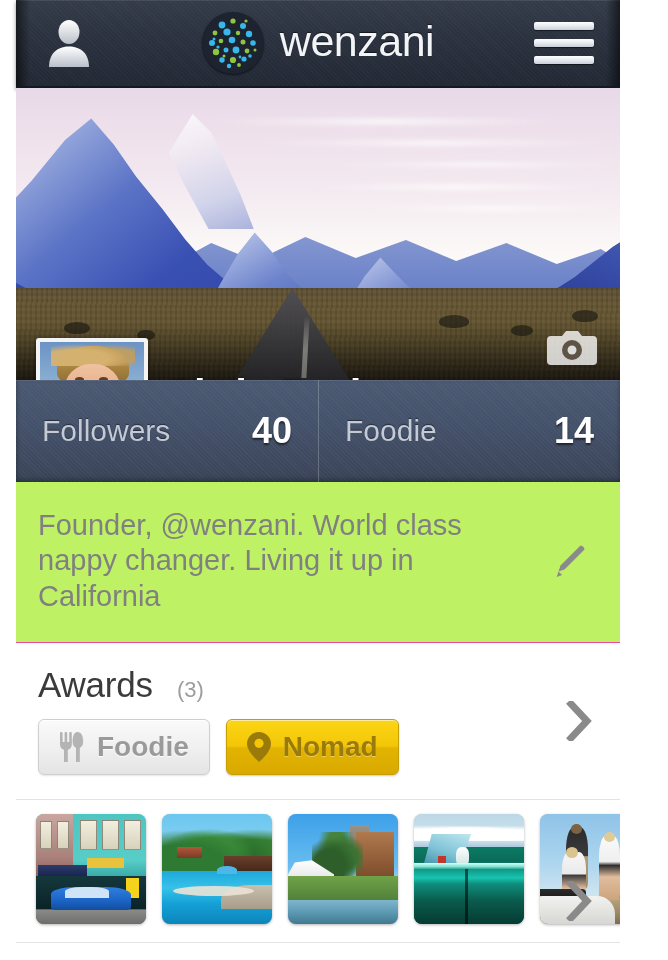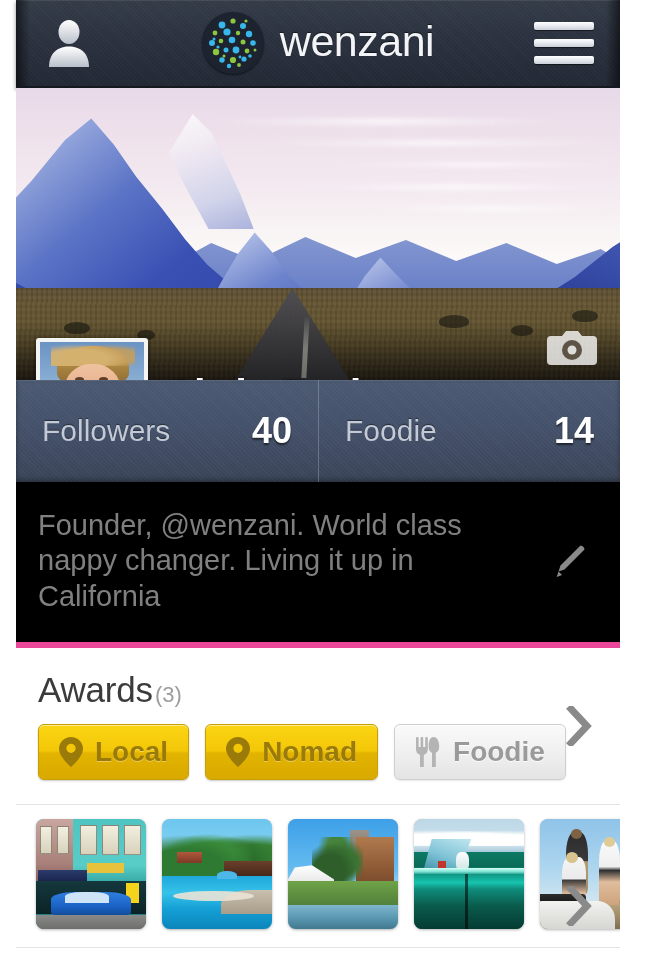--- a/index.html
+++ b/index.html
@@ -230,34 +230,34 @@
   }
   .stat-value {
     color: #ffffff; font-size: 36px; font-weight: 700;
     text-shadow: 0 2px 2px rgba(0,0,0,0.55);
   }
 
   
   .bio-row {
     display:flex; align-items:center;
     padding: 26px 22px 28px 22px;
-    border-bottom: 6px solid #ec4899;
-    background:#000000;
+    border-bottom: 1px solid #ec4899;
+    background:#bef264;
   }
   .bio-text {
     flex: 1 1 auto;
     color: #808080; font-size: 29px; line-height: 1.22; font-weight: 400;
     padding-right: 14px;
   }
   .edit-btn { flex: 0 0 auto; width: 58px; height: 58px; display:flex; align-items:center; justify-content:center; cursor:pointer; }
 
   
   .section { position: relative; background:#fff; border-bottom: 1px solid #e3e3e3; }
   .section-head {
-    display:flex; align-items:baseline; gap: 2px;
+    display:flex; align-items:baseline; gap: 24px;
     padding: 22px 22px 0 22px;
   }
   .section-title { color:#3b3b3b; font-size: 35px; font-weight: 400; letter-spacing: -0.2px; }
   .section-count { color:#9d9d9d; font-size: 22px; font-weight: 400; }
   .section-arrow {
     position:absolute; right: 18px; top: 50%; transform: translateY(-50%);
     width: 46px; height: 46px; display:flex; align-items:center; justify-content:center;
     cursor:pointer;
   }
 
@@ -523,47 +523,40 @@
     </div>
   </div>
 
   <div class="section">
     <div class="section-head">
       <span class="section-title">Awards</span>
       <span class="section-count">(3)</span>
     </div>
     <div class="awards-row">
 
-      <div class="badge gold">
-        <svg class="badge-ico" width="24" height="30" viewBox="0 0 24 30">
-          <path d="M12 0 C5.4 0 0 5.3 0 11.7 C0 20 12 30 12 30 C12 30 24 20 24 11.7 C24 5.3 18.6 0 12 0 Z" fill="#9a7a08"></path>
-          <circle cx="12" cy="11.3" r="4.6" fill="#f3c707"></circle>
-        </svg>
-        <span>Local</span>
-      </div>
-
-      <div class="badge gold">
-        <svg class="badge-ico" width="24" height="30" viewBox="0 0 24 30">
-          <path d="M12 0 C5.4 0 0 5.3 0 11.7 C0 20 12 30 12 30 C12 30 24 20 24 11.7 C24 5.3 18.6 0 12 0 Z" fill="#9a7a08"></path>
-          <circle cx="12" cy="11.3" r="4.6" fill="#f3c707"></circle>
-        </svg>
-        <span>Nomad</span>
-      </div>
 
       <div class="badge muted">
         <svg class="badge-ico" width="26" height="30" viewBox="0 0 26 30">
           <g fill="#b4b4b4">
             <rect x="1" y="0" width="2.6" height="11" rx="1.1"></rect>
             <rect x="5.6" y="0" width="2.6" height="11" rx="1.1"></rect>
             <rect x="10.2" y="0" width="2.6" height="11" rx="1.1"></rect>
             <path d="M1 10 h11.8 v2.6 a5.9 5.9 0 0 1 -4 5.4 v12 h-3.8 v-12 a5.9 5.9 0 0 1 -4 -5.4 z"></path>
             <path d="M18.6 0 c3.6 0 5.6 4.2 5.6 9.6 c0 3.6 -1.6 5.6 -3.4 6.2 v14.2 h-3.8 v-14.2 c-1.8 -.6 -3.4 -2.6 -3.4 -6.2 C13.6 4.2 15 0 18.6 0 z"></path>
           </g>
         </svg>
         <span>Foodie</span>
+      </div>
+
+      <div class="badge gold">
+        <svg class="badge-ico" width="24" height="30" viewBox="0 0 24 30">
+          <path d="M12 0 C5.4 0 0 5.3 0 11.7 C0 20 12 30 12 30 C12 30 24 20 24 11.7 C24 5.3 18.6 0 12 0 Z" fill="#9a7a08"></path>
+          <circle cx="12" cy="11.3" r="4.6" fill="#f3c707"></circle>
+        </svg>
+        <span>Nomad</span>
       </div>
     </div>
 
     <div class="section-arrow">
       <svg width="26" height="40" viewBox="0 0 26 40">
         <path d="M5 3 L21 20 L5 37" fill="none" stroke="#8a8a8a" stroke-width="7" stroke-linecap="square" stroke-linejoin="miter"></path>
       </svg>
     </div>
   </div>
 

